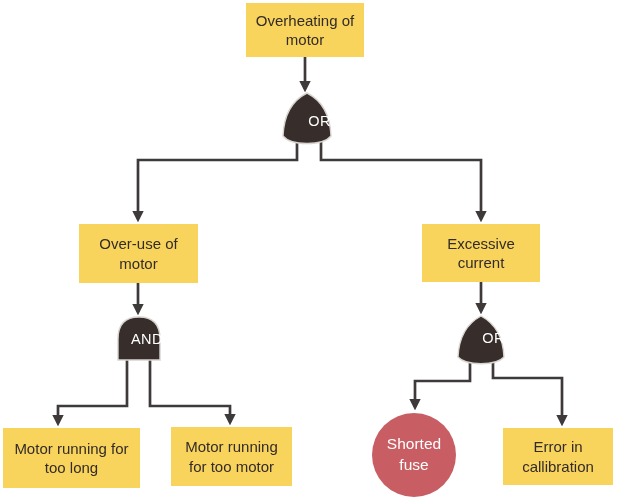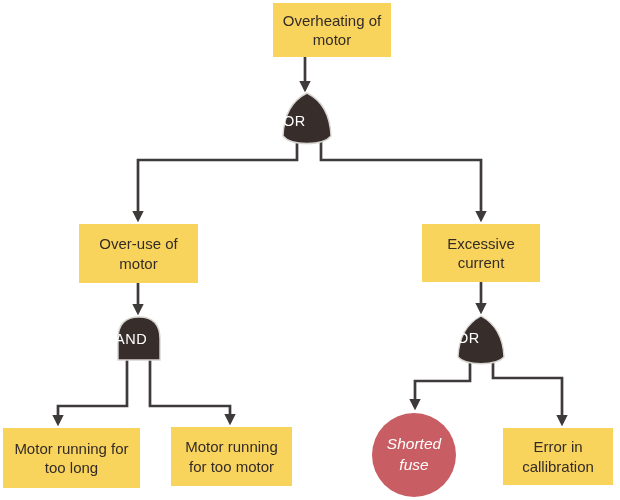--- a/index.html
+++ b/index.html
@@ -50,31 +50,31 @@
     color: var(--basic-event-text, #fff);
     border-radius: 50%;
     font-size: 15.5px;
     line-height: 1.35;
   }
   .gate-label {
     position: absolute;
     color: var(--gate-text, #fff);
     font-size: 14.5px;
     letter-spacing: 0.5px;
-    text-align: left;
+    text-align: right;
     width: 48px;
     pointer-events: none;
   }
-  #n-root       { left: 246px; top: 3px;   width: 118px; height: 54px; padding: 8px 6px; margin-left: 27px; }
+  #n-root       { left: 246px; top: 3px;   width: 118px; height: 54px; padding: 8px 6px; }
   #n-overuse    { left: 79px;  top: 224px; width: 119px; height: 59px; padding: 2px 14px; }
   #n-excessive  { left: 422px; top: 224px; width: 118px; height: 58px; padding: 2px 14px; }
   #n-too-long   { left: 3px;   top: 428px; width: 137px; height: 60px; padding: 2px 6px; }
   #n-too-often  { left: 171px; top: 427px; width: 121px; height: 59px; padding: 2px 6px; }
   #n-calibration{ left: 503px; top: 428px; width: 110px; height: 57px; padding: 9px 10px; }
-  #n-shorted    { left: 372px; top: 413px; width: 84px;  height: 84px; padding: 2px 8px; font-style: italic; }
+  #n-shorted    { left: 372px; top: 413px; width: 84px;  height: 84px; padding: 2px 8px; }
   #g-top-label   { left: 283px; top: 113px; }
   #g-left-label  { left: 115px; top: 331px; }
   #g-right-label { left: 457px; top: 330px; }
 </style>
 </head>
 <body>
 
 <div class="canvas">
 
   <svg class="wires" viewBox="0 0 620 500" xmlns="http://www.w3.org/2000/svg">

